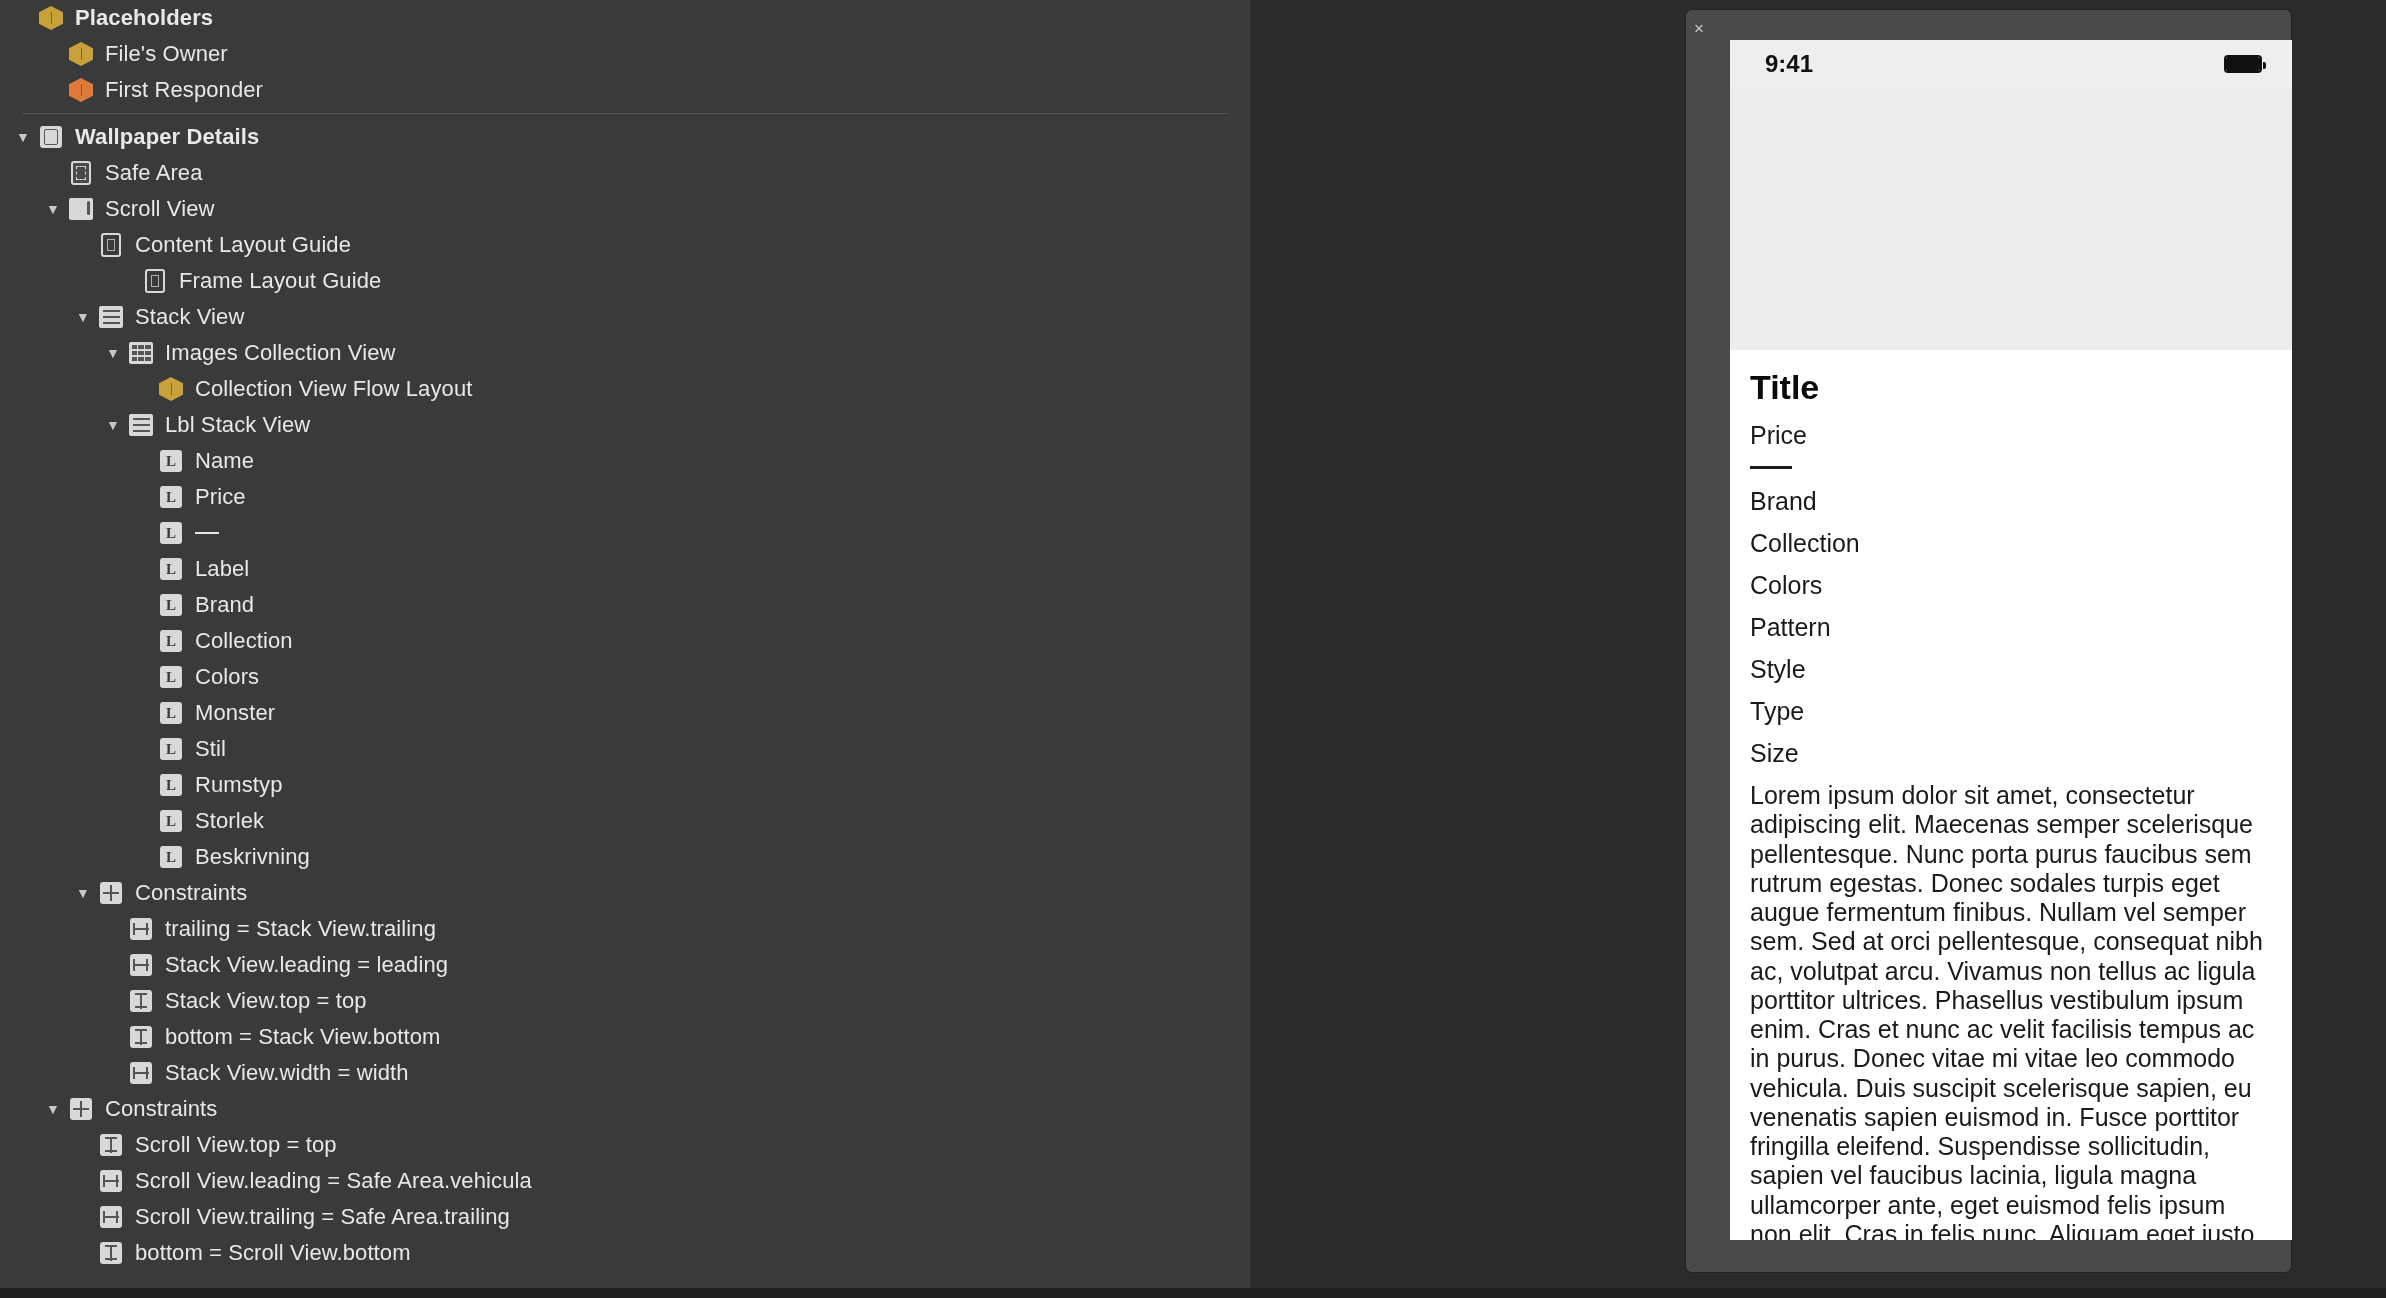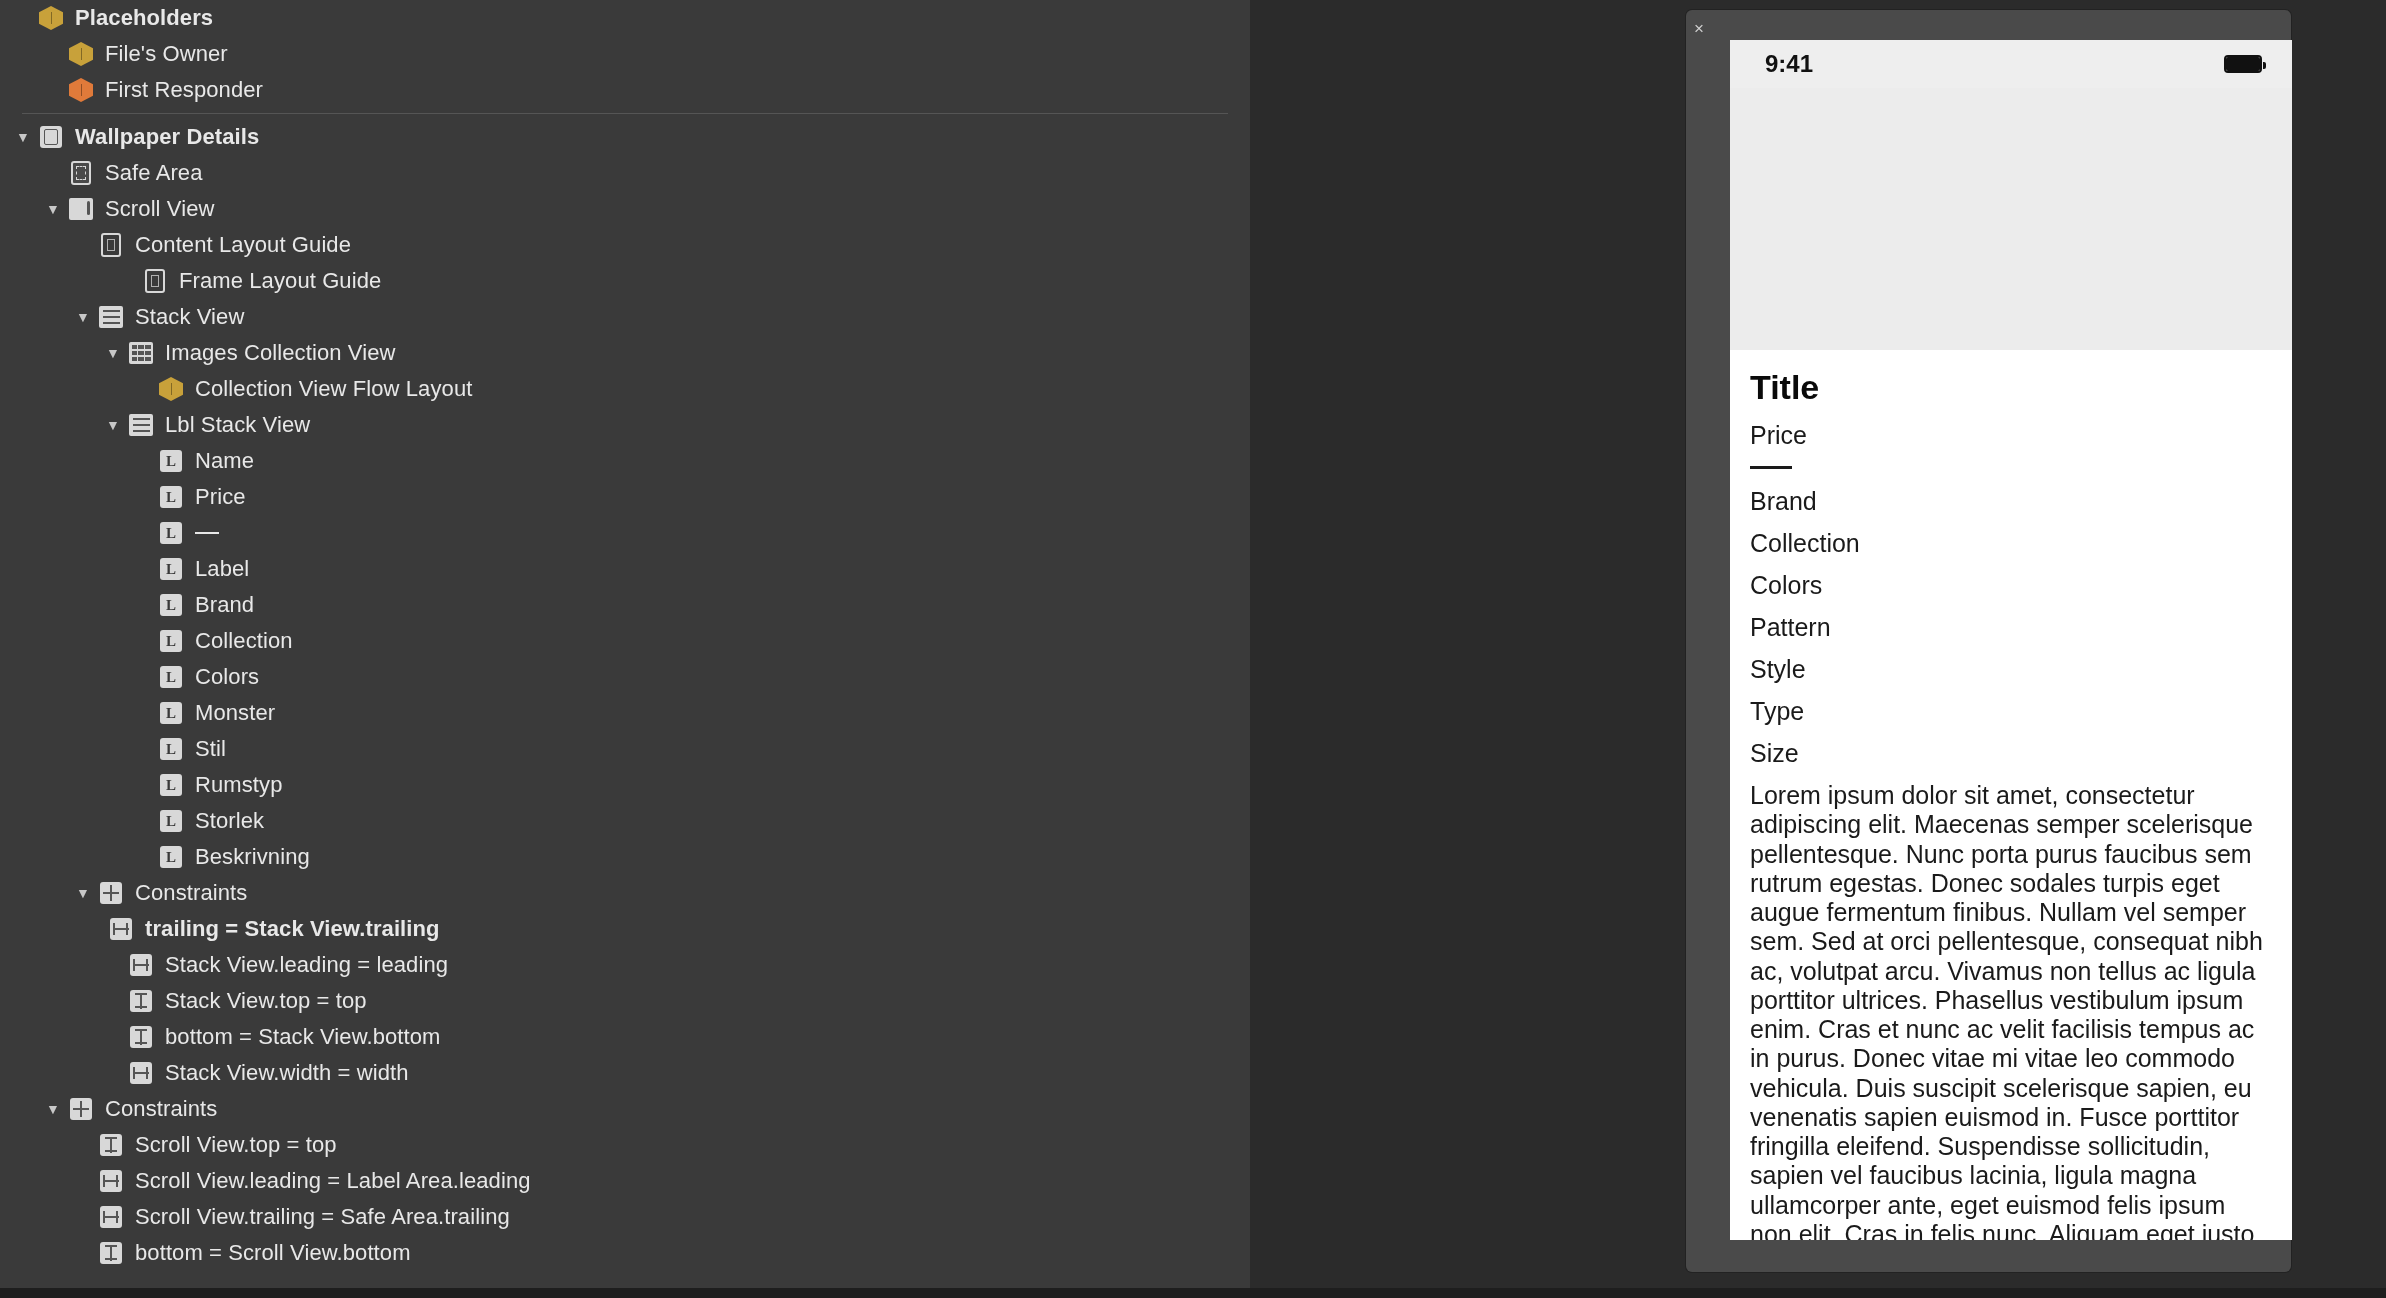--- a/index.html
+++ b/index.html
@@ -537,21 +537,21 @@
         </span>
         <span class="label">Beskrivning</span>
       </div>
       <div class="row" style="padding-left: 70px;">
         <span class="twisty">▼</span>
         <span class="glyph">
           <span class="ic-constraints"></span>
         </span>
         <span class="label">Constraints</span>
       </div>
-      <div class="row" style="padding-left: 80px; font-weight: bold;">
+      <div class="row" style="padding-left: 100px;">
         <span class="twisty hidden">▶</span>
         <span class="glyph">
           <span class="ic-cons-h"></span>
         </span>
         <span class="label">trailing = Stack View.trailing</span>
       </div>
       <div class="row" style="padding-left: 100px;">
         <span class="twisty hidden">▶</span>
         <span class="glyph">
           <span class="ic-cons-h"></span>
@@ -591,21 +591,21 @@
         <span class="glyph">
           <span class="ic-cons-v"></span>
         </span>
         <span class="label">Scroll View.top = top</span>
       </div>
       <div class="row" style="padding-left: 70px;">
         <span class="twisty hidden">▶</span>
         <span class="glyph">
           <span class="ic-cons-h"></span>
         </span>
-        <span class="label">Scroll View.leading = Label Area.leading</span>
+        <span class="label">Scroll View.leading = Safe Area.vehicula</span>
       </div>
       <div class="row" style="padding-left: 70px;">
         <span class="twisty hidden">▶</span>
         <span class="glyph">
           <span class="ic-cons-h"></span>
         </span>
         <span class="label">Scroll View.trailing = Safe Area.trailing</span>
       </div>
       <div class="row" style="padding-left: 70px;">
         <span class="twisty hidden">▶</span>

